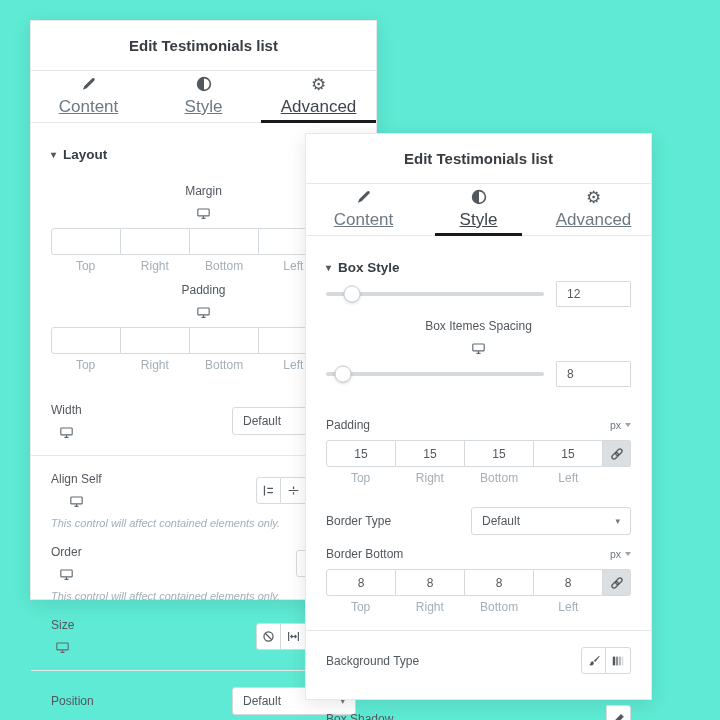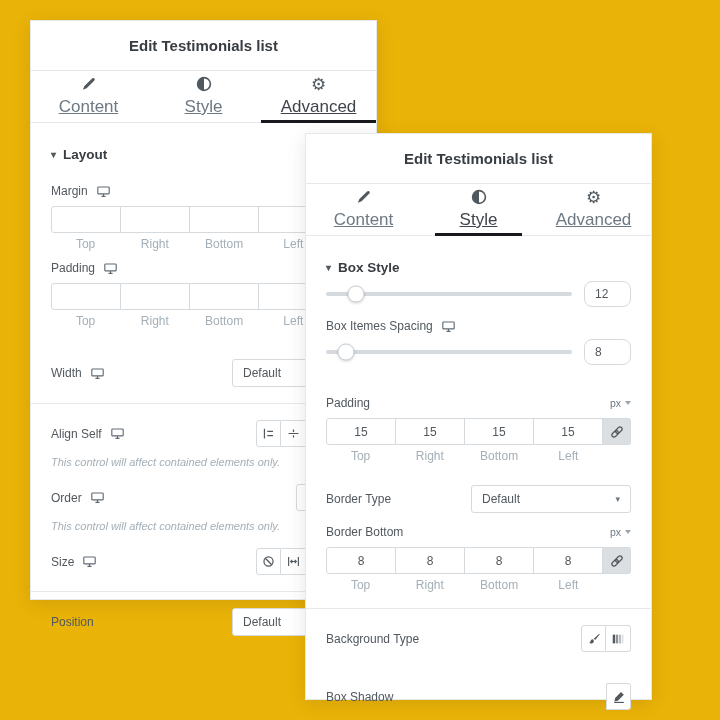--- a/index.html
+++ b/index.html
@@ -1,17 +1,17 @@
 <!DOCTYPE html>
 <html><head>
 <meta charset="utf-8">
 <style>
   * { box-sizing: border-box; margin: 0; padding: 0; }
   html,body { width:720px; height:720px; background:#ffffff; font-family:"Liberation Sans", sans-serif; }
-  #stage { position:relative; width:720px; height:720px; overflow:hidden; background:#eab308; }
+  #stage { position:relative; width:720px; height:720px; overflow:hidden; background:#5eead4; }
 
   .panel {
     position:absolute; background:#fff; border:1px solid #e6e9ec;
     box-shadow:0 4px 18px rgba(0,0,0,.10);
   }
   #back-panel { left:30px; top:20px; width:347px; height:580px; }
   #front-panel { left:305px; top:133px; width:347px; height:567px; z-index:5; }
 
   .panel-header { height:50px; display:flex; align-items:center; justify-content:center; border-bottom:1px solid #e6e9ec; }
   .panel-title { font-size:15px; font-weight:bold; color:#383d42; }
@@ -22,21 +22,21 @@
   .tab .tab-label { font-size:17px; color:#6d7882;text-decoration:underline; }
   .tab.active .tab-label { color:#3f444b; }
   .tab.active::after { content:""; position:absolute; bottom:-1px; height:3px; background:#17191c; left:0; right:0; }
   .tab.active.inset::after { left:14px; right:14px; }
 
   .panel-body { padding:24px 20px 0 20px; }
 
   .section-head { display:flex; align-items:center; gap:7px; font-size:13.5px; font-weight:bold; color:#383d42; cursor:pointer; }
   .caret { font-size:10px; color:#51585e; }
 
-  .ctl-label { display:flex; align-items:center; gap:9px; font-size:12px; color:#51585e; }
+  .ctl-label { display:flex; align-items:center; gap:9px; font-size:12px; color:#51585e;flex-direction:column; }
   .label-row { display:flex; align-items:center; justify-content:space-between; }
 
   .monitor { display:inline-flex; color:#606a74; }
 
   .dims { display:flex; margin-top:8px; }
   .dims input {
     flex:1 1 0; min-width:0; height:27px; border:1px solid #d5dadf; border-left:none;
     font-size:12px; color:#51585e; text-align:center; outline:none; background:#fff;
     font-family:"Liberation Sans", sans-serif;
   }
@@ -68,21 +68,21 @@
   .choice:last-child { border-radius:0 3px 3px 0; }
   .choice.wide { width:30px; }
 
   .slider-row { display:flex; align-items:center; margin-top:6px; height:26px; }
   .slider { position:relative; flex:1; height:4px; background:#d5dadf; border-radius:2px; margin-right:12px; cursor:pointer; }
   .slider .handle {
     position:absolute; top:50%; transform:translate(-50%,-50%); width:17px; height:17px;
     background:#fff; border:1px solid #c9cfd5; border-radius:50%; box-shadow:0 1px 3px rgba(0,0,0,.18); cursor:pointer;
   }
   .num-input {
-    width:47px; height:26px; border:1px solid #d5dadf; border-radius:8px; padding:0 10px;
+    width:75px; height:26px; border:1px solid #d5dadf; border-radius:1px; padding:0 10px;
     font-size:12px; color:#51585e; outline:none; font-family:"Liberation Sans", sans-serif;
   }
 
   .unit { display:flex; align-items:center; gap:4px; font-size:10.5px; color:#6d7882; cursor:pointer; }
   .unit .chev { width:0; height:0; border-left:3.5px solid transparent; border-right:3.5px solid transparent; border-top:4px solid #9aa4ac; }
 
   svg { display:block; }
   .mt22 { margin-top:22px; } .mt14 { margin-top:31px; } .mt12 { margin-top:12px; }
   .mt16 { margin-top:16px; } .mt24 { margin-top:24px; } .mt10 { margin-top:10px; }
 </style>

